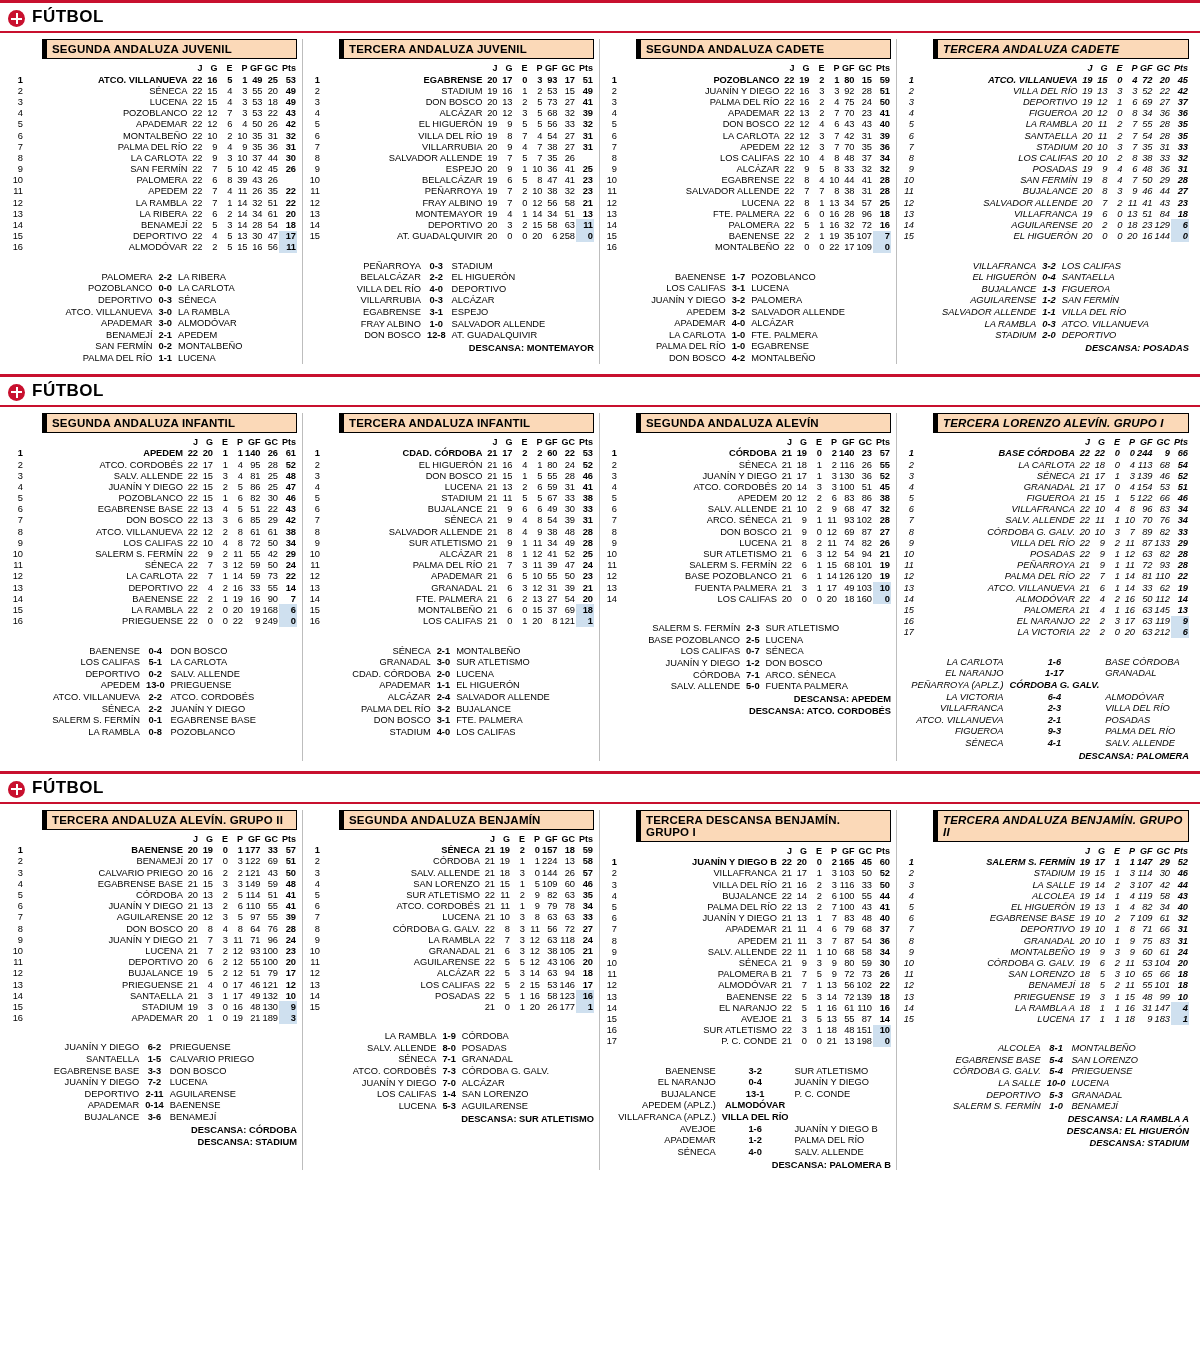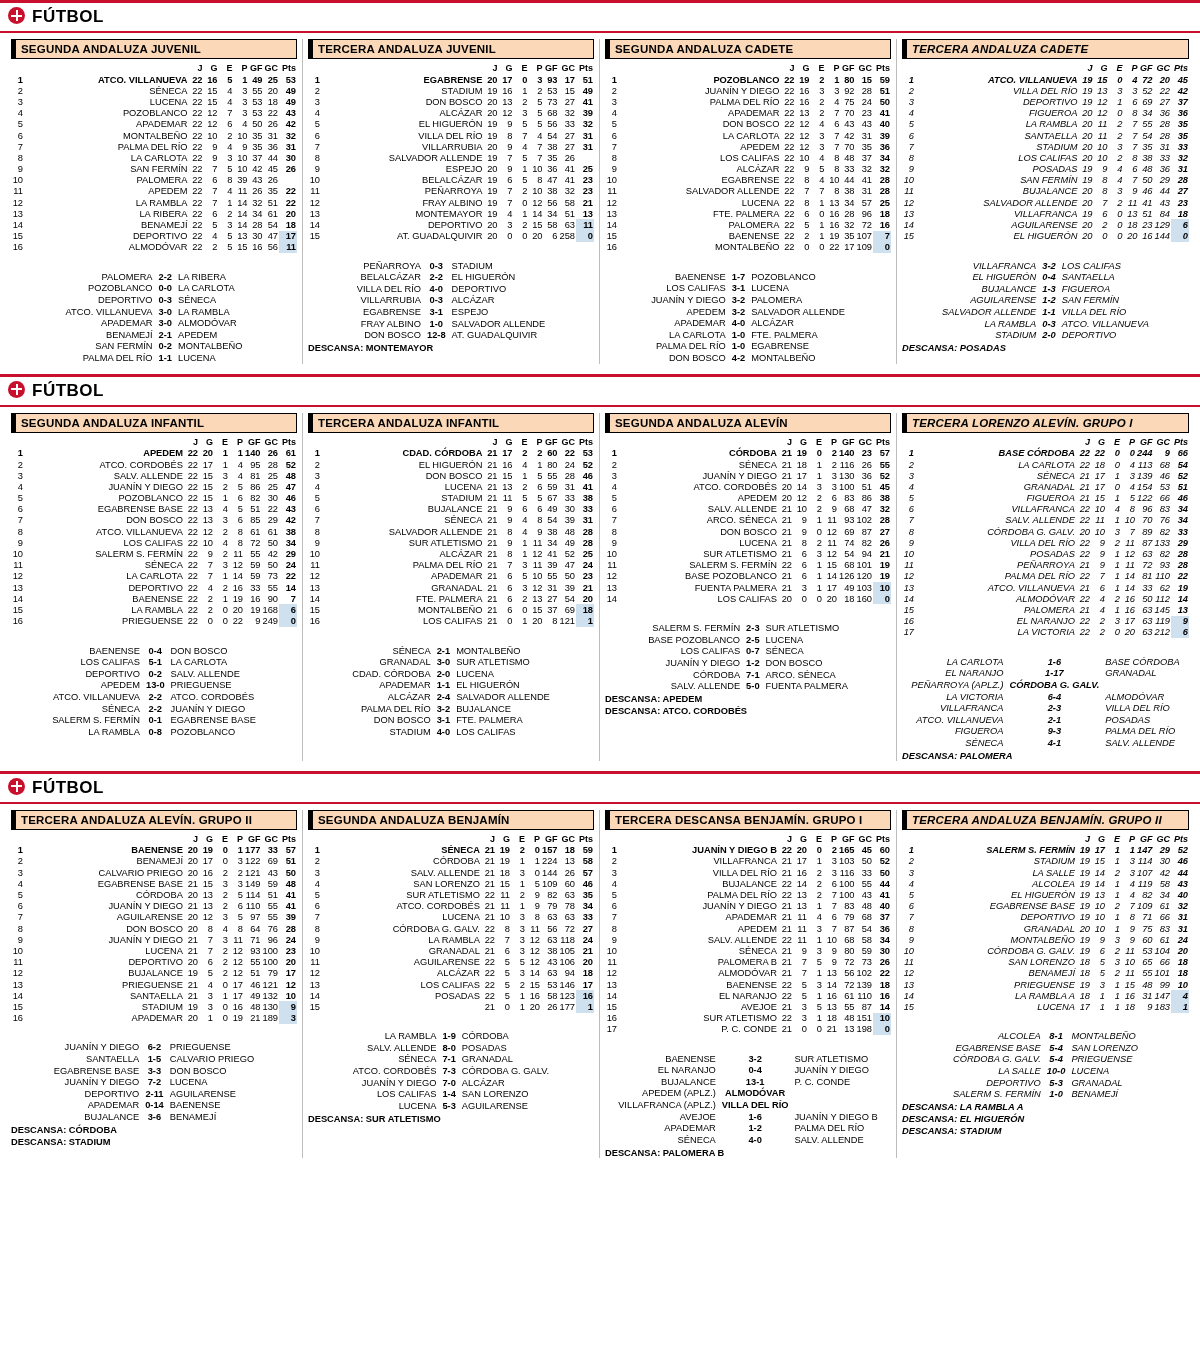--- a/index.html
+++ b/index.html
@@ -10,21 +10,21 @@
     background: #ffffff;
     font-family: "Liberation Sans", sans-serif;
     color: #000;
   }
   .page { width: 1200px; position: relative; }
 
   
   .section { border-top: 3px solid #c8102e; }
   .section-header {
     display: flex;
-    align-items: flex-start;
+    align-items: flex-end;
     gap: 7px;
     padding: 4px 6px 4px 8px;
     border-bottom: 2px solid #c8102e;
   }
   .futbol-icon {
     width: 17px; height: 17px; border-radius: 50%;
     background: #c8102e; position: relative; flex: none;
   }
   .futbol-icon:before, .futbol-icon:after {
     content: ""; position: absolute; background: #fff;
@@ -49,20 +49,21 @@
   .col:last-child { border-right: none; font-style: italic; }
 
   .comp-title {
     background: #fbd9b8;
     border: 1px solid #000;
     border-left: 5px solid #000;
     font-size: 11.5px;
     font-weight: bold;
     padding: 3px 5px;
     letter-spacing: .2px;
+    margin-left: 31px;
   }
 
   table.standings {
     width: 100%;
     border-collapse: collapse;
     font-size: 9.3px;
     margin-top: 4px;
   }
   table.standings th {
     font-weight: bold;
@@ -90,21 +91,21 @@
   }
   table.results-tbl {
     border-collapse: collapse;
     margin: 0 auto;
   }
   table.results-tbl td { padding: 0.8px 3px; white-space: nowrap; }
   td.home { text-align: right; }
   td.score { text-align: center; font-weight: bold; padding: 0.8px 6px; }
   td.away { text-align: left; }
   .descansa {
-    text-align: left;
+    text-align: right;
     font-size: 9.3px;
     font-weight: bold;
     margin-top: 2px;
   }
 </style>
 </head>
 <body>
 
 <div class="page">
   <div id="sections-root">

